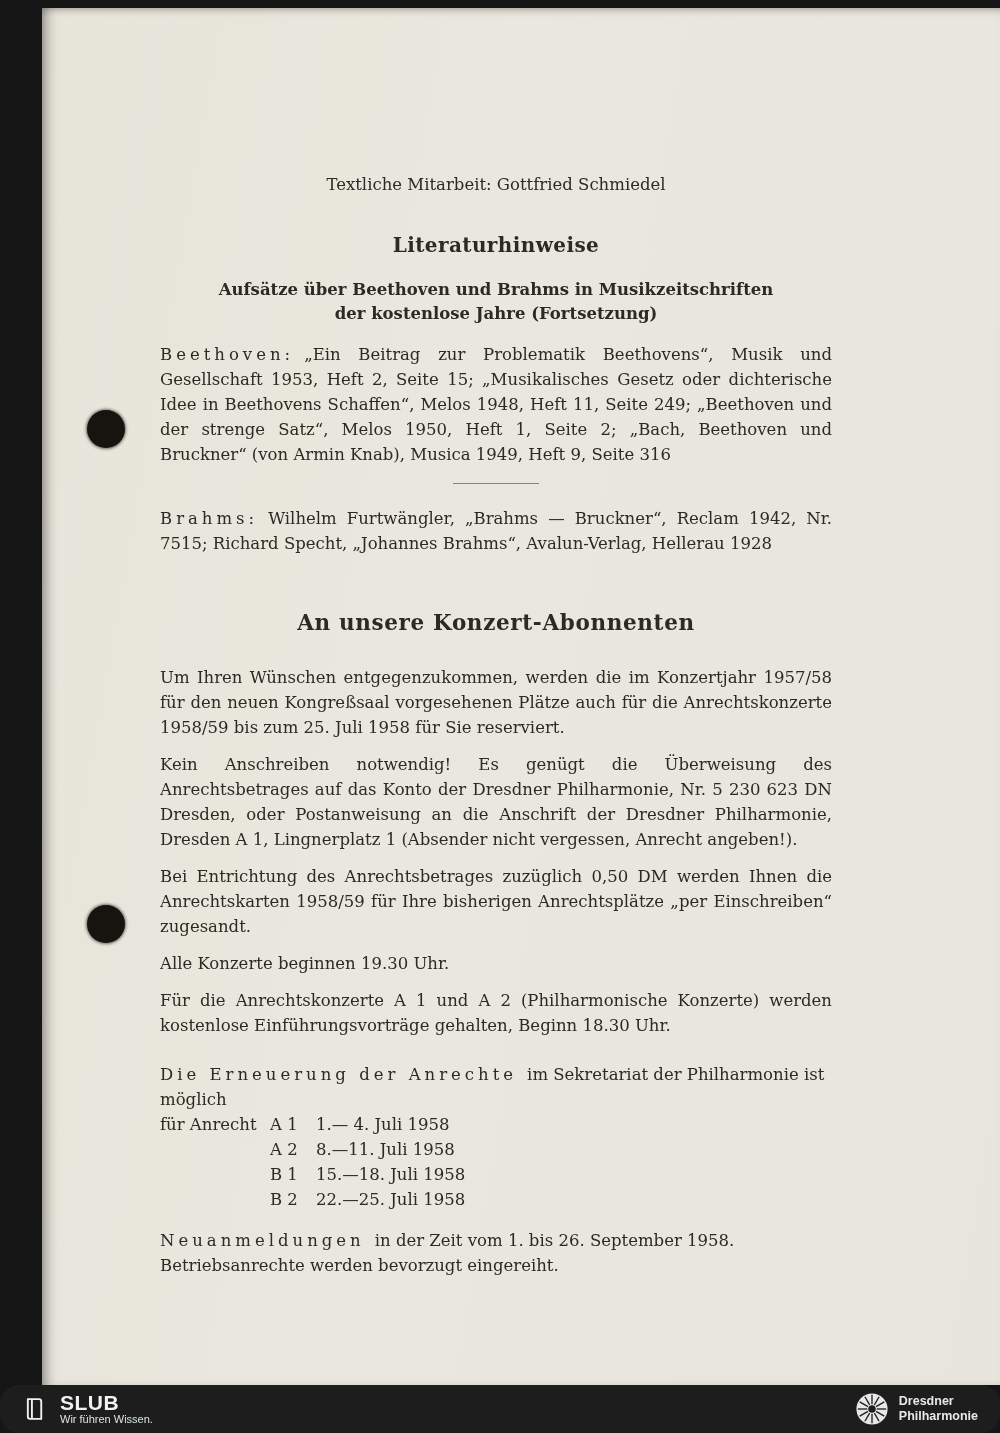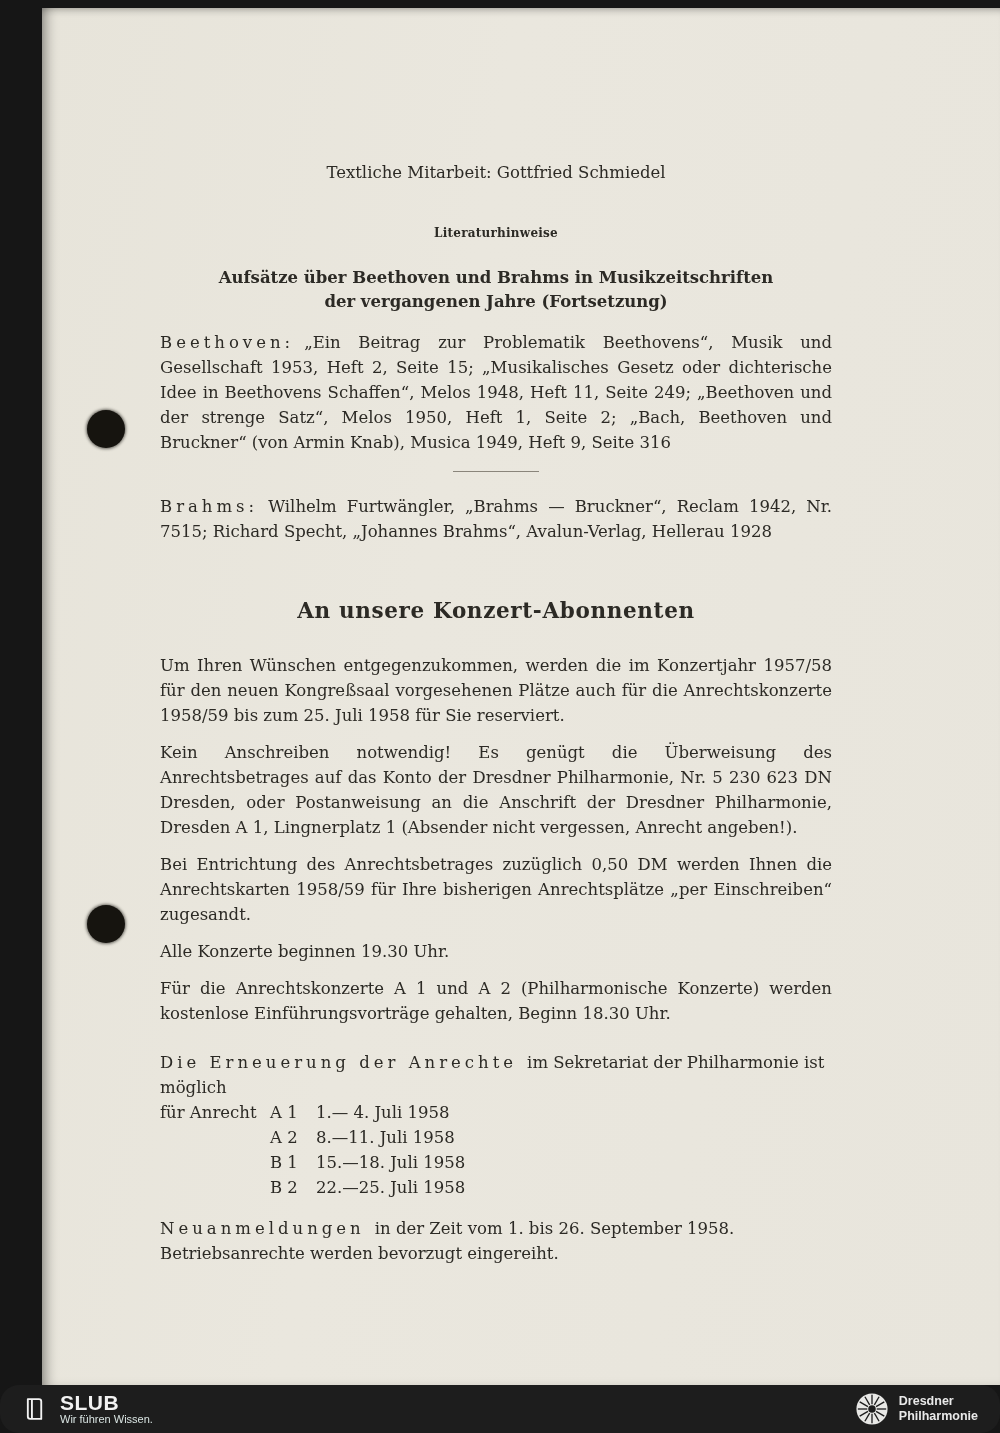--- a/index.html
+++ b/index.html
@@ -25,23 +25,23 @@
   }
   .hole-1{left:45px;top:402px;}
   .hole-2{left:45px;top:897px;}
   .content{
     padding:148px 168px 0 118px;
     color:#2c2a25;
     font-size:16.5px;
     line-height:25px;
   }
   .centered{text-align:center;}
-  .credit{margin:4px 0 36px 0;text-align:center;}
+  .credit{margin:16px 0 36px 0;text-align:center;}
   .lit-heading{
-    font-size:12px;font-weight:bold;letter-spacing:.02em;
+    font-size:20px;font-weight:bold;letter-spacing:.02em;
     margin:0 0 20px 0;
   }
   .subtitle{margin:0 0 16px 0;line-height:24px;font-weight:bold;}
   .para{
     margin:0 0 12px 0;
     text-align:justify;
   }
   .spaced{letter-spacing:4px;margin-right:10px;}
   .short-rule{
     border:none;border-top:1px solid #8a857b;
@@ -86,21 +86,21 @@
     <div class="punch-hole hole-2"></div>
 
     <div class="content">
 
       <p class="credit centered">Textliche Mitarbeit: Gottfried Schmiedel</p>
 
       <h2 class="lit-heading centered">Literaturhinweise</h2>
 
       <div class="subtitle centered">
         <div>Aufsätze über Beethoven und Brahms in Musikzeitschriften</div>
-        <div>der vergangenen Jahre (Fortsetzung)</div>
+        <div>der kostenlose Jahre (Fortsetzung)</div>
       </div>
 
       <p class="para"><span class="spaced">Beethoven:</span><span>„Ein Beitrag zur Problematik Beethovens“, Musik und Gesellschaft 1953, Heft 2, Seite 15; „Musikalisches Gesetz oder dichterische Idee in Beethovens Schaffen“, Melos 1948, Heft 11, Seite 249; „Beethoven und der strenge Satz“, Melos 1950, Heft 1, Seite 2; „Bach, Beethoven und Bruckner“ (von Armin Knab), Musica 1949, Heft 9, Seite 316</span></p>
 
       <hr class="short-rule">
 
       <p class="para"><span class="spaced">Brahms:</span><span>Wilhelm Furtwängler, „Brahms — Bruckner“, Reclam 1942, Nr. 7515; Richard Specht, „Johannes Brahms“, Avalun-Verlag, Hellerau 1928</span></p>
 
       <h1 class="abo-heading centered">An unsere Konzert-Abonnenten</h1>
 

